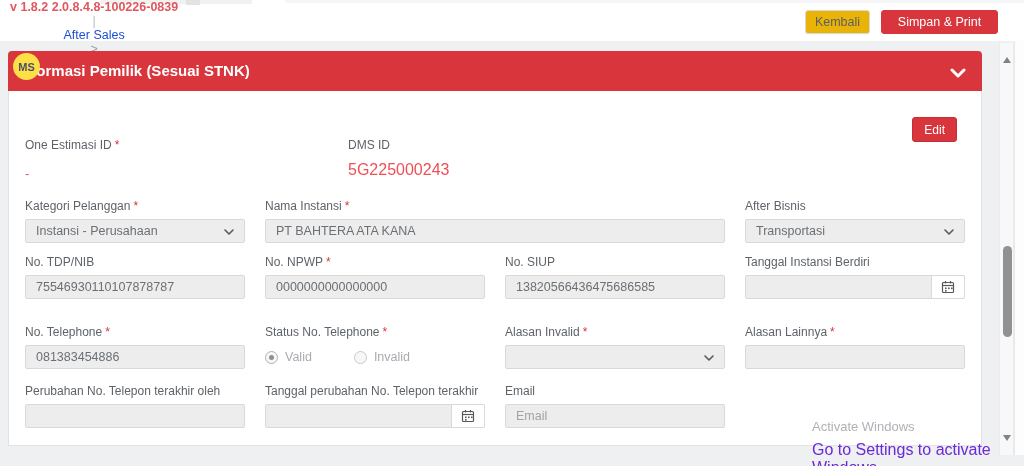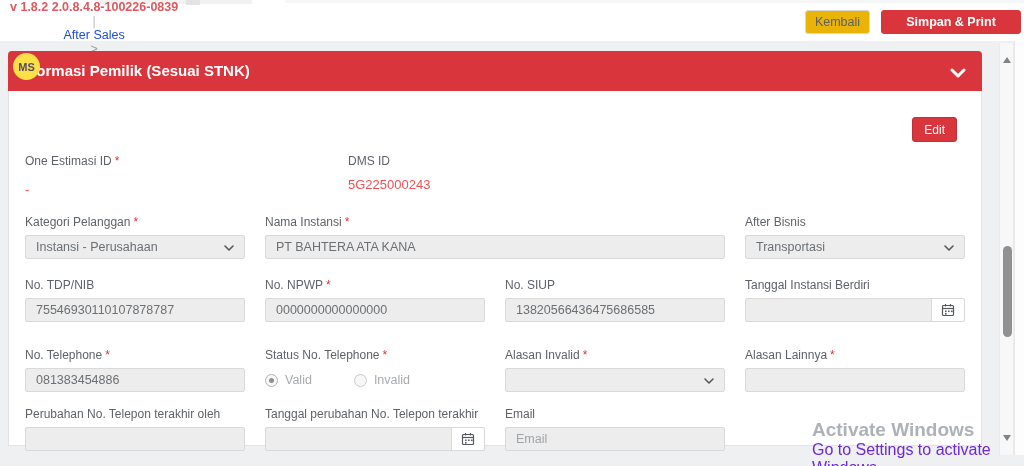--- a/index.html
+++ b/index.html
@@ -27,60 +27,60 @@
   .crumb-pipe { color:#b9bec3; margin:0 5px; }
   .crumb-gray { color:#1d4ed8; }
   .crumb-sep { color:#9aa0a6; margin:0 6px; }
   .crumb-strong { color:#3f454c; font-weight:700; }
   .btn-kembali {
     position:absolute; left:805px; top:10px; width:65px; height:24px;
     background:#eab308; border:1px solid #d8d8d8; border-radius:3px;
     font-size:12.5px; color:#5a5f64; font-family:inherit; cursor:pointer;
   }
   .btn-simpan {
-    position:absolute; left:881px; top:10px; width:140px; height:24px;
+    position:absolute; left:881px; top:10px; width:117px; height:24px;
     background:#d8353d; border:1px solid #d8353d; border-radius:3px;
-    font-size:12.5px; font-weight:700; color:#ffffff; font-family:inherit; cursor:pointer;
+    font-size:12.5px; font-weight:400; color:#ffffff; font-family:inherit; cursor:pointer;
   }
   
   .section-bar {
     position:absolute; left:8px; top:51px; width:974px; height:40px;
     background:#d8353d; border-radius:4px 4px 0 0;
   }
   .section-title {
     position:absolute; left:10px; top:0; line-height:40px;
     color:#ffffff; font-weight:700; font-size:15px; z-index:1;
   }
   .avatar {
     position:absolute; left:5px; top:2px; width:27px; height:27px; border-radius:50%;
     background:#fde047; color:#4f4d68; font-size:11px; font-weight:700;
     display:flex; align-items:center; justify-content:center; z-index:2;
   }
   .section-chevron { position:absolute; right:16px; top:14px; z-index:1; }
   
   .card {
     position:absolute; left:8px; top:91px; width:974px; height:355px;
     background:#ffffff; border:1px solid #e3e3e3; border-top:none;
-    padding:16px 16px;
+    padding:0 16px;
   }
   .btn-edit {
     position:absolute; right:24px; top:26px; height:25px; padding:0 11px;
     background:#d8353d; border:1px solid #c22f36; border-radius:3px;
     color:#ffffff; font-size:12px; font-family:inherit; cursor:pointer;
   }
   .ids-row { display:flex; margin-top:47px; margin-bottom:18px; }
   .id-block-1 { width:323px; }
   .flabel { font-size:12px; color:#5e6369; margin-bottom:6px; white-space:nowrap; }
   .req { color:#d8353d; margin-left:3px; }
   .id-value-dash { margin-top:14px; font-size:13px; color:#ef4f55; }
-  .id-value-dms { margin-top:9px; font-size:13px; color:#ef4f55; }
+  .id-value-dms { margin-top:9px; font-size:16px; color:#ef4f55; }
   .form-row {
     display:grid; grid-template-columns:repeat(4, 1fr); column-gap:20px;
   }
-  .mb-a { margin-bottom:19px; }
+  .mb-a { margin-bottom:12px; }
   .mb-b { margin-bottom:26px; }
   .mb-c { margin-bottom:15px; }
   .span2 { grid-column:span 2; }
   .control, .input {
     width:100%; height:24px; background:#ededed; border:1px solid #d9d9d9;
     border-radius:2px; font-size:12.5px; color:#6b7075; font-family:inherit;
     padding:0 10px; outline:none;
   }
   .input::placeholder { color:#9fa4a9; }
   .select {
@@ -106,21 +106,21 @@
   .scrollbar {
     position:absolute; left:999px; top:43px; width:15px; height:412px;
     background:#f8f8f8; border-left:1px solid #ebebeb; border-right:1px solid #ebebeb;
   }
   .sb-up, .sb-down { position:absolute; left:3px; width:0; height:0; cursor:pointer; }
   .sb-up { top:14px; border-left:4.5px solid transparent; border-right:4.5px solid transparent; border-bottom:6px solid #7f8387; }
   .sb-down { bottom:14px; border-left:4.5px solid transparent; border-right:4.5px solid transparent; border-top:6px solid #7f8387; }
   .sb-thumb { position:absolute; left:3px; top:203px; width:9px; height:91px; background:#8f9193; border-radius:8px; cursor:grab; }
   .right-strip { position:absolute; left:1014px; top:41px; width:10px; height:414px; background:#fdfdfd; border-left:1px solid #e8e8e8; }
   
-  .wm1 { position:absolute; left:812px; top:419px; font-size:19px; color:#aeb2b6; z-index:3;font-weight:bold; }
+  .wm1 { position:absolute; left:812px; top:419px; font-size:13px; color:#aeb2b6; z-index:3; }
   .wm2 { position:absolute; left:812px; top:441px; font-size:16px; color:#6d28d9; z-index:3; }
 </style>
 </head>
 <body>
 
 <div class="topbar">
   <div class="artifact1"></div>
   <div class="artifact2"></div>
   <div class="artifact3"></div>
   <div class="breadcrumb">

